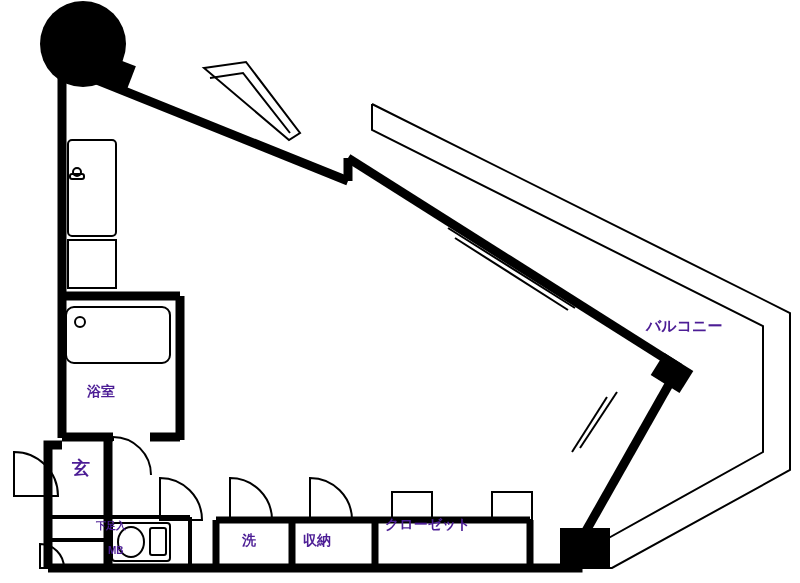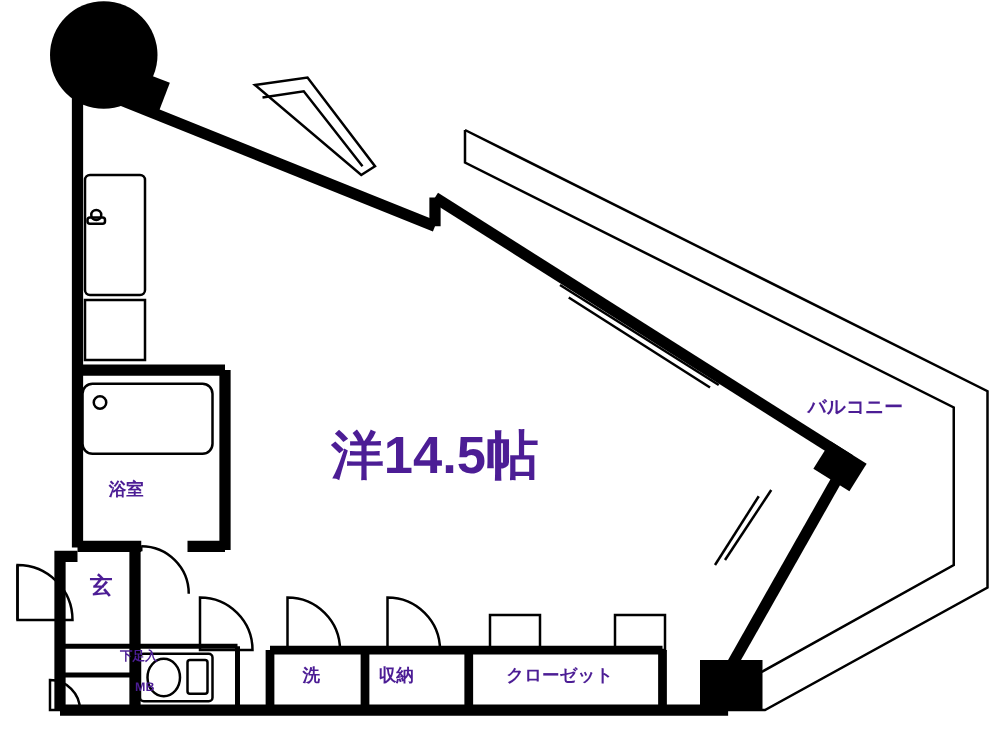--- a/index.html
+++ b/index.html
@@ -170,31 +170,30 @@
     </g>
     <g fill="none" stroke="#000000" stroke-width="2">
       <path d="M 448 228 L 575 308"></path>
       <path d="M 455 238 L 568 310"></path>
       <path d="M 617 392 L 580 448"></path>
       <path d="M 607 397 L 572 452"></path>
     </g>
 
   </svg>
 
-  <div class="lbl lbl-main" style="left:265px; top:343px;">洋14.5帖</div>
 
   <div class="lbl lbl-room" style="left:87px; top:384px;">浴室</div>
 
   <div class="lbl lbl-small" style="left:72px; top:459px;">玄</div>
 
   <div class="lbl lbl-tiny" style="left:56px; top:521px;">下足入</div>
 
   <div class="lbl lbl-tiny" style="left:68px; top:546px;">MB</div>
 
   <div class="lbl lbl-room" style="left:242px; top:533px;">洗</div>
 
   <div class="lbl lbl-room" style="left:303px; top:533px;">収納</div>
 
-  <div class="lbl lbl-room" style="left:385px; top:533px;margin-left:20px;">クローゼット</div>
+  <div class="lbl lbl-room" style="left:385px; top:517px;">クローゼット</div>
 
   <div class="lbl lbl-balcony lbl-rot" style="left:646px; top:318px;">バルコニー</div>
 
 </div>
 
 </body></html>

